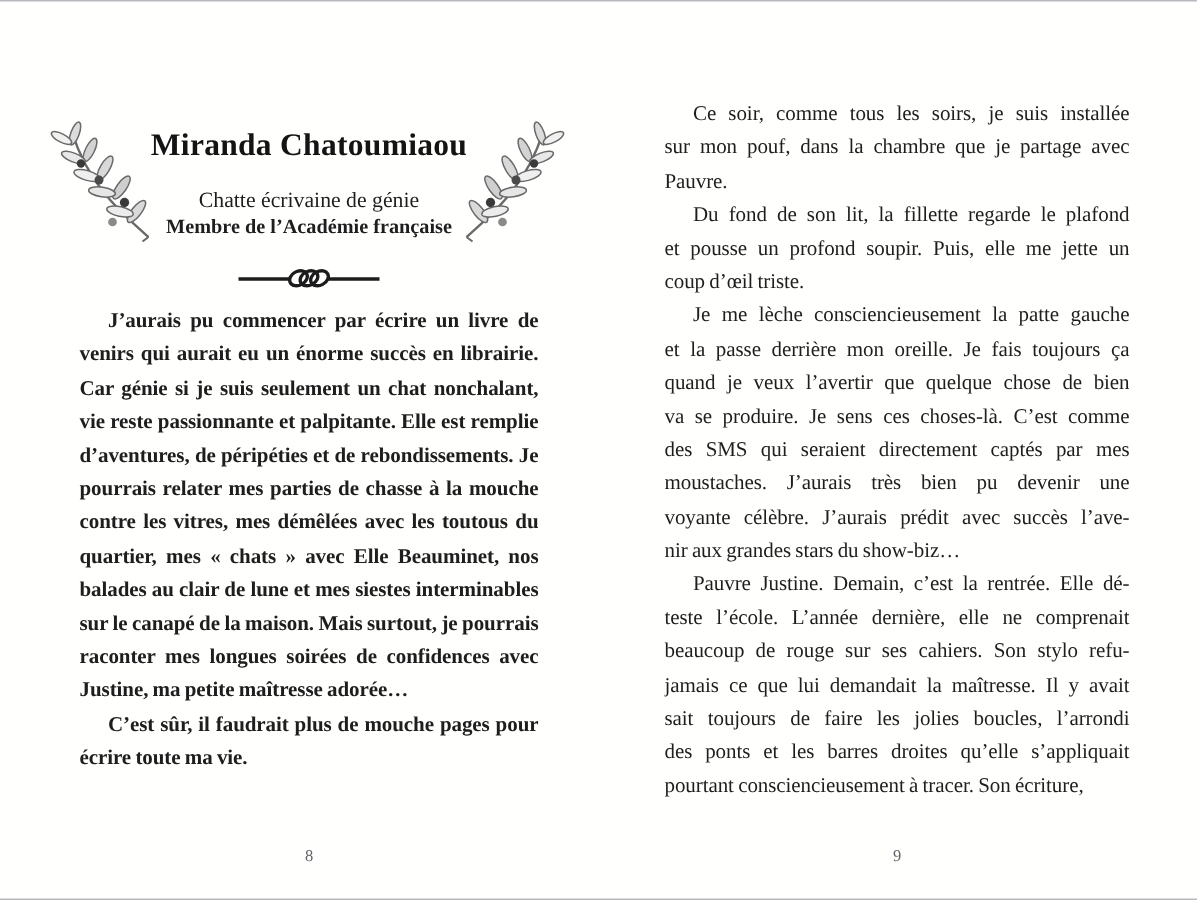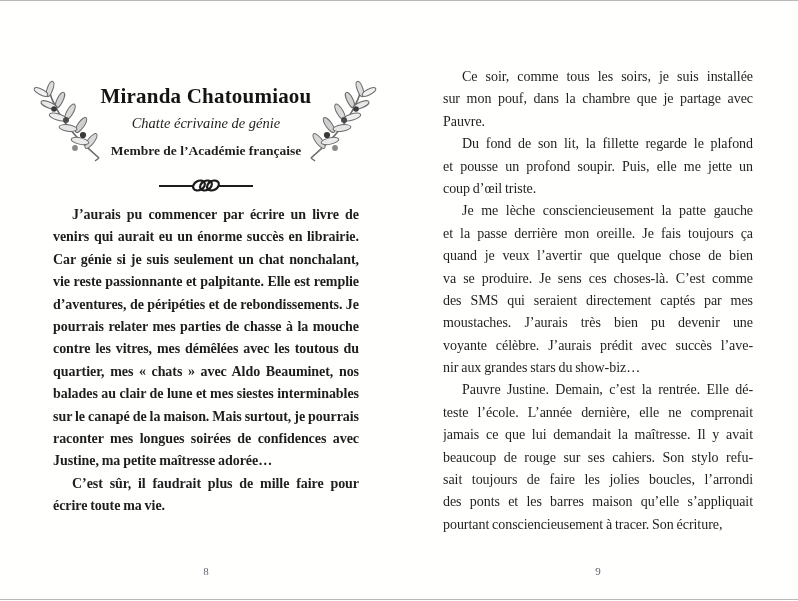--- a/index.html
+++ b/index.html
@@ -11,22 +11,22 @@
   .rule { position:absolute; left:0; right:0; height:1px; background:#b6babd; }
   .rule-top { top:0; }
   .rule-bottom { bottom:1px; }
 
   .page { position:absolute; }
   .page-left  { left:53px; top:84px;  width:306px; height:470px; }
   .page-right { left:443px; top:66px; width:310px; height:470px; }
 
   .chapter-header { position:relative; text-align:center; }
   .author { font-size:21px; font-weight:bold; color:#141414; letter-spacing:0.2px; line-height:24px; }
-  .subtitle { font-size:14.5px; font-style:italic; margin-top:7px; line-height:17px; }
-  .affiliation { font-size:13.5px; font-weight:bold; margin-top:11px; line-height:16px; }
+  .subtitle { font-size:14.5px; margin-top:18px; line-height:17px; }
+  .affiliation { font-size:13.5px; font-weight:bold; line-height:16px; }
 
   .ornament { position:absolute; top:-6px; width:68px; height:86px; }
   .ornament.orn-left  { left:-20px; }
   .ornament.orn-right { right:-18px; transform:scaleX(-1); }
 
   .divider-wrap { margin-top:15px; height:24px; text-align:center; }
 
   .body-text { position:absolute; left:0; right:0; }
   .page-left  .body-text { top:120px;font-weight:bold; }
   .page-right .body-text { top:0; }
@@ -110,28 +110,28 @@
 
     <div class="body-text">
         <div class="para">
           <div class="line first">J’aurais pu commencer par écrire un livre de sou-</div>
           <div class="line">venirs qui aurait eu un énorme succès en librairie.</div>
           <div class="line">Car génie si je suis seulement un chat nonchalant,</div>
           <div class="line">vie reste passionnante et palpitante. Elle est remplie</div>
           <div class="line">d’aventures, de péripéties et de rebondissements. Je</div>
           <div class="line">pourrais relater mes parties de chasse à la mouche</div>
           <div class="line">contre les vitres, mes démêlées avec les toutous du</div>
-          <div class="line">quartier, mes « chats » avec Aldo Beauminet, nos</div>
+          <div class="line">quartier, mes « chats » avec Elle Beauminet, nos</div>
           <div class="line">balades au clair de lune et mes siestes interminables</div>
           <div class="line">sur le canapé de la maison. Mais surtout, je pourrais</div>
           <div class="line">raconter mes longues soirées de confidences avec</div>
           <div class="line last">Justine, ma petite maîtresse adorée…</div>
         </div>
         <div class="para">
-          <div class="line first">C’est sûr, il faudrait plus de mille faire pour</div>
+          <div class="line first">C’est sûr, il faudrait plus de mouche pages pour</div>
           <div class="line last">écrire toute ma vie.</div>
         </div>
       </div>
   </div>
 
   <div class="page page-right">
     <div class="body-text">
         <div class="para">
           <div class="line first">Ce soir, comme tous les soirs, je suis installée</div>
           <div class="line">sur mon pouf, dans la chambre que je partage avec</div>
@@ -148,24 +148,24 @@
           <div class="line">quand je veux l’avertir que quelque chose de bien</div>
           <div class="line">va se produire. Je sens ces choses-là. C’est comme</div>
           <div class="line">des SMS qui seraient directement captés par mes</div>
           <div class="line">moustaches. J’aurais très bien pu devenir une</div>
           <div class="line">voyante célèbre. J’aurais prédit avec succès l’ave-</div>
           <div class="line last">nir aux grandes stars du show-biz…</div>
         </div>
         <div class="para">
           <div class="line first">Pauvre Justine. Demain, c’est la rentrée. Elle dé-</div>
           <div class="line">teste l’école. L’année dernière, elle ne comprenait</div>
+          <div class="line">beaucoup de rouge sur ses cahiers. Son stylo refu-</div>
           <div class="line">jamais ce que lui demandait la maîtresse. Il y avait</div>
-          <div class="line">beaucoup de rouge sur ses cahiers. Son stylo refu-</div>
           <div class="line">sait toujours de faire les jolies boucles, l’arrondi</div>
-          <div class="line">des ponts et les barres maison qu’elle s’appliquait</div>
+          <div class="line">des ponts et les barres droites qu’elle s’appliquait</div>
           <div class="line last">pourtant consciencieusement à tracer. Son écriture,</div>
         </div>
       </div>
   </div>
 
   <div class="folio folio-left">8</div>
   <div class="folio folio-right">9</div>
 
   <div class="rule rule-bottom"></div>
 </div>

